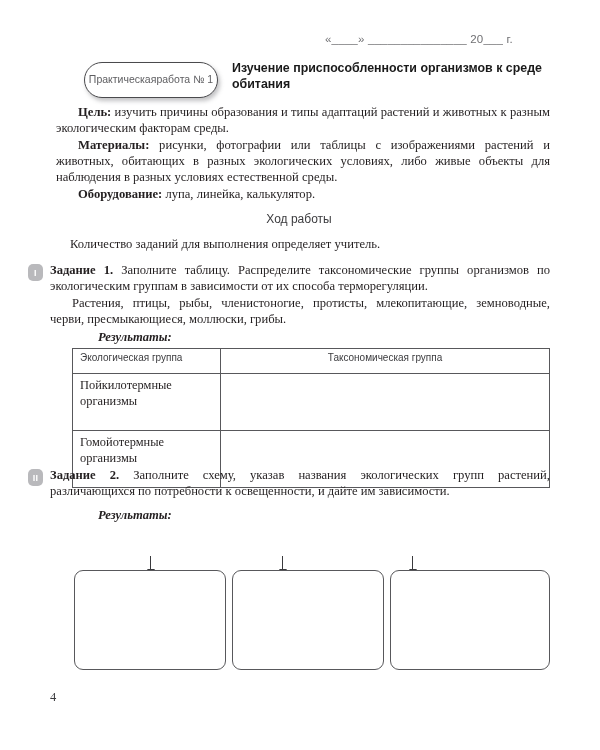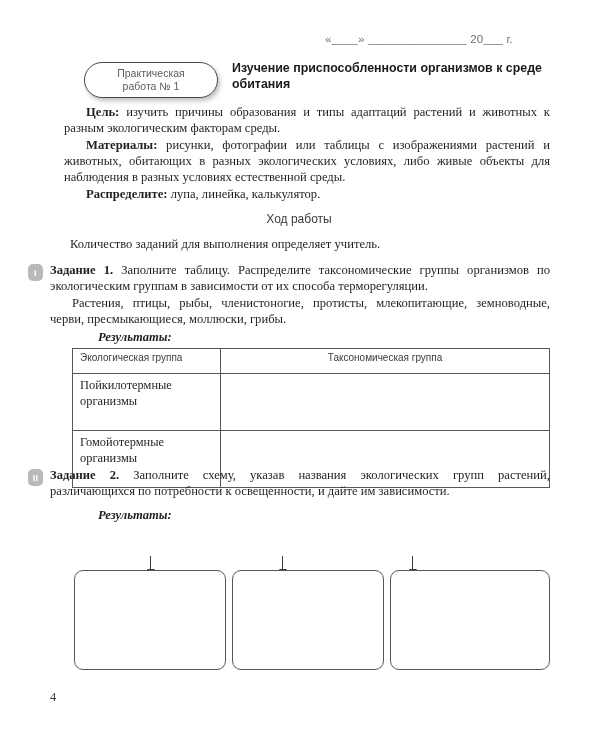--- a/index.html
+++ b/index.html
@@ -46,21 +46,21 @@
     position: absolute;
     left: 12px;
     top: 2px;
     width: 134px;
     height: 36px;
     border: 1.3px solid #4a4a4d;
     border-radius: 19px;
     background: #ffffff;
     box-shadow: 2px 3px 4px rgba(120,120,125,0.45);
     display: flex;
-    flex-direction: column;
+    flex-direction: row;
     align-items: center;
     justify-content: center;
     font-family: "Liberation Sans", "DejaVu Sans", sans-serif;
     font-size: 10.5px;
     color: #5d5d60;
     line-height: 1.25;
     box-sizing: border-box;
   }
   .work-pill span { display: block; white-space: nowrap; }
 
@@ -80,21 +80,21 @@
   .body-text {
     position: absolute;
     left: 48px;
     top: 104px;
     width: 502px;
     font-size: 12.6px;
     line-height: 1.30;
     text-align: justify;
   }
   .body-text p {
-    margin: 0 0 0 16px;
+    margin: 0 0 0 8px;
     text-indent: 22px;
   }
   .body-text p b { font-weight: bold; }
 
   .section-heading {
     position: absolute;
     left: 48px;
     top: 212px;
     width: 502px;
     text-align: center;
@@ -265,21 +265,21 @@
     <div class="work-pill">
       <span>Практическая</span>
       <span>работа № 1</span>
     </div>
     <div class="work-title">Изучение приспособленности организмов к среде обитания</div>
   </div>
 
   <div class="body-text">
     <p><b>Цель:</b><span> изучить причины образования и типы адаптаций растений и животных к разным экологическим факторам среды.</span></p>
     <p><b>Материалы:</b><span> рисунки, фотографии или таблицы с изображениями растений и животных, обитающих в разных экологических условиях, либо живые объекты для наблюдения в разных условиях естественной среды.</span></p>
-    <p><b>Распределите:</b><span> лупа, линейка, калькулятор.</span></p>
+    <p><b>Оборудование:</b><span> лупа, линейка, калькулятор.</span></p>
   </div>
 
   <div class="section-heading">Ход работы</div>
   <div class="intro-note">Количество заданий для выполнения определяет учитель.</div>
 
   <div class="task" style="top:262px;">
     <div class="task-badge">I</div>
     <div class="task-body">
       <p><b>Задание 1.</b><span> Заполните таблицу. Распределите таксономические группы организмов по экологическим группам в зависимости от их способа терморегуляции.</span></p>
       <p class="indented">Растения, птицы, рыбы, членистоногие, протисты, млекопитающие, земноводные, черви, пресмыкающиеся, моллюски, грибы.</p>

